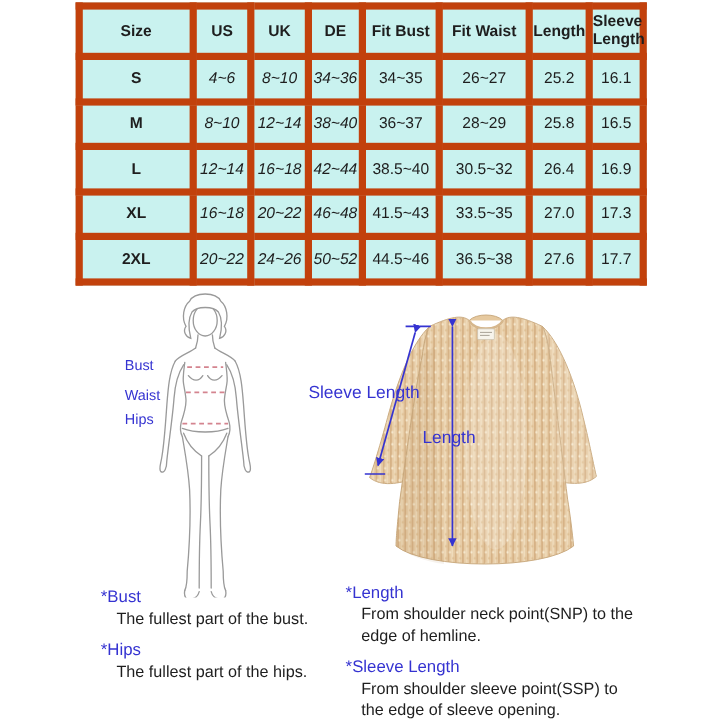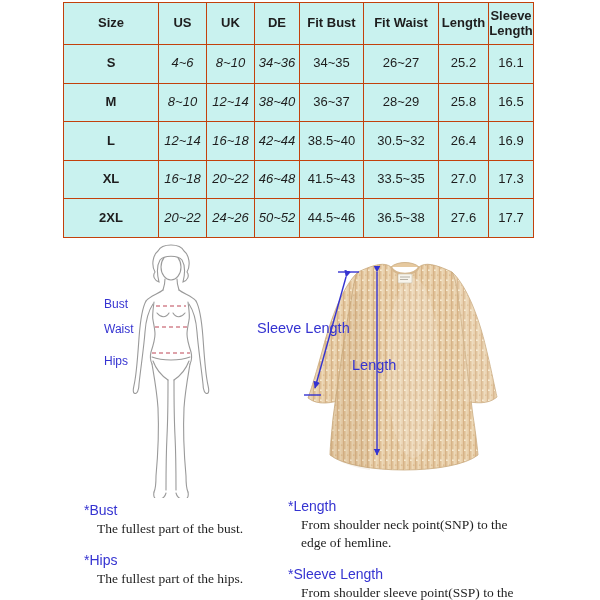--- a/index.html
+++ b/index.html
@@ -6,40 +6,40 @@
   .canvas{
     position:relative;width:600px;height:600px;background:#ffffff;
     font-family:"Liberation Sans", sans-serif;overflow:hidden;color:#1e1e1e;
   }
   
   table.size{
     position:absolute;left:63px;top:2px;width:470px;height:236px;
     border-collapse:collapse;table-layout:fixed;background:#c9f2ef;
   }
   table.size th,table.size td{
-    border:1px solid #c2410c;text-align:center;vertical-align:middle;
+    border:6px solid #c2410c;text-align:center;vertical-align:middle;
     font-size:13px;padding:0;line-height:1.15;color:#1e1e1e;
   }
   table.size th{font-weight:bold;}
   td.c-size{font-weight:bold;}
   td.it{font-style:italic;}
   tr.hdr{height:42px;}
   
   svg.fig{position:absolute;left:108px;top:240px;}
   svg.garm{position:absolute;left:295px;top:248px;}
   .blue-label{
     position:absolute;color:#3533d1;font-size:12px;white-space:nowrap;
   }
   .garm-label{font-size:14.5px;}
   
   .defs{position:absolute;font-size:13.5px;line-height:18px;}
   .defs-left{left:84px;top:488px;width:215px;}
   .defs-right{left:288px;top:484px;width:248px;}
-  .term{color:#3533d1;font-size:14px;margin:13px 0 1px 0;}
-  .desc{color:#1e1e1e;margin:0 0 7px 0;padding-left:13px;font-family:Liberation Serif, serif;}
+  .term{color:#3533d1;font-size:14px;margin:0 0 1px 0;}
+  .desc{color:#1e1e1e;margin:0 0 7px 0;padding-left:13px;}
 </style>
 </head>
 <body>
 
 <div class="canvas">
 
   <table class="size">
     <colgroup>
       <col style="width:95px">
         <col style="width:48px">
@@ -149,21 +149,21 @@
 
     <g stroke="#d4848f" stroke-width="1.4" stroke-dasharray="4 3" fill="none">
       <path d="M48,66 L78,66"></path>
       <path d="M47,87 L79,87"></path>
       <path d="M44,113 L82,113"></path>
     </g>
   </svg>
 
   <span class="blue-label" style="left:104px;top:297px;">Bust</span>
   <span class="blue-label" style="left:104px;top:322px;">Waist</span>
-  <span class="blue-label" style="left:104px;top:354px;text-align:right;">Hips</span>
+  <span class="blue-label" style="left:104px;top:342px;text-align:right;">Hips</span>
 
   <svg class="garm" width="212" height="235" viewBox="0 0 212 235">
     <defs>
       <pattern id="seq" width="6" height="10" patternUnits="userSpaceOnUse">
         <rect width="6" height="10" fill="#e7cca6"></rect>
         <rect x="0" width="1.5" height="10" fill="#d6b286"></rect>
         <rect x="3.4" width="0.9" height="10" fill="#f2e2c4"></rect>
         <circle cx="1.9" cy="2.2" r="0.9" fill="#f9efd8"></circle>
         <circle cx="4.7" cy="7.2" r="0.9" fill="#ddbd90"></circle>
       </pattern>

